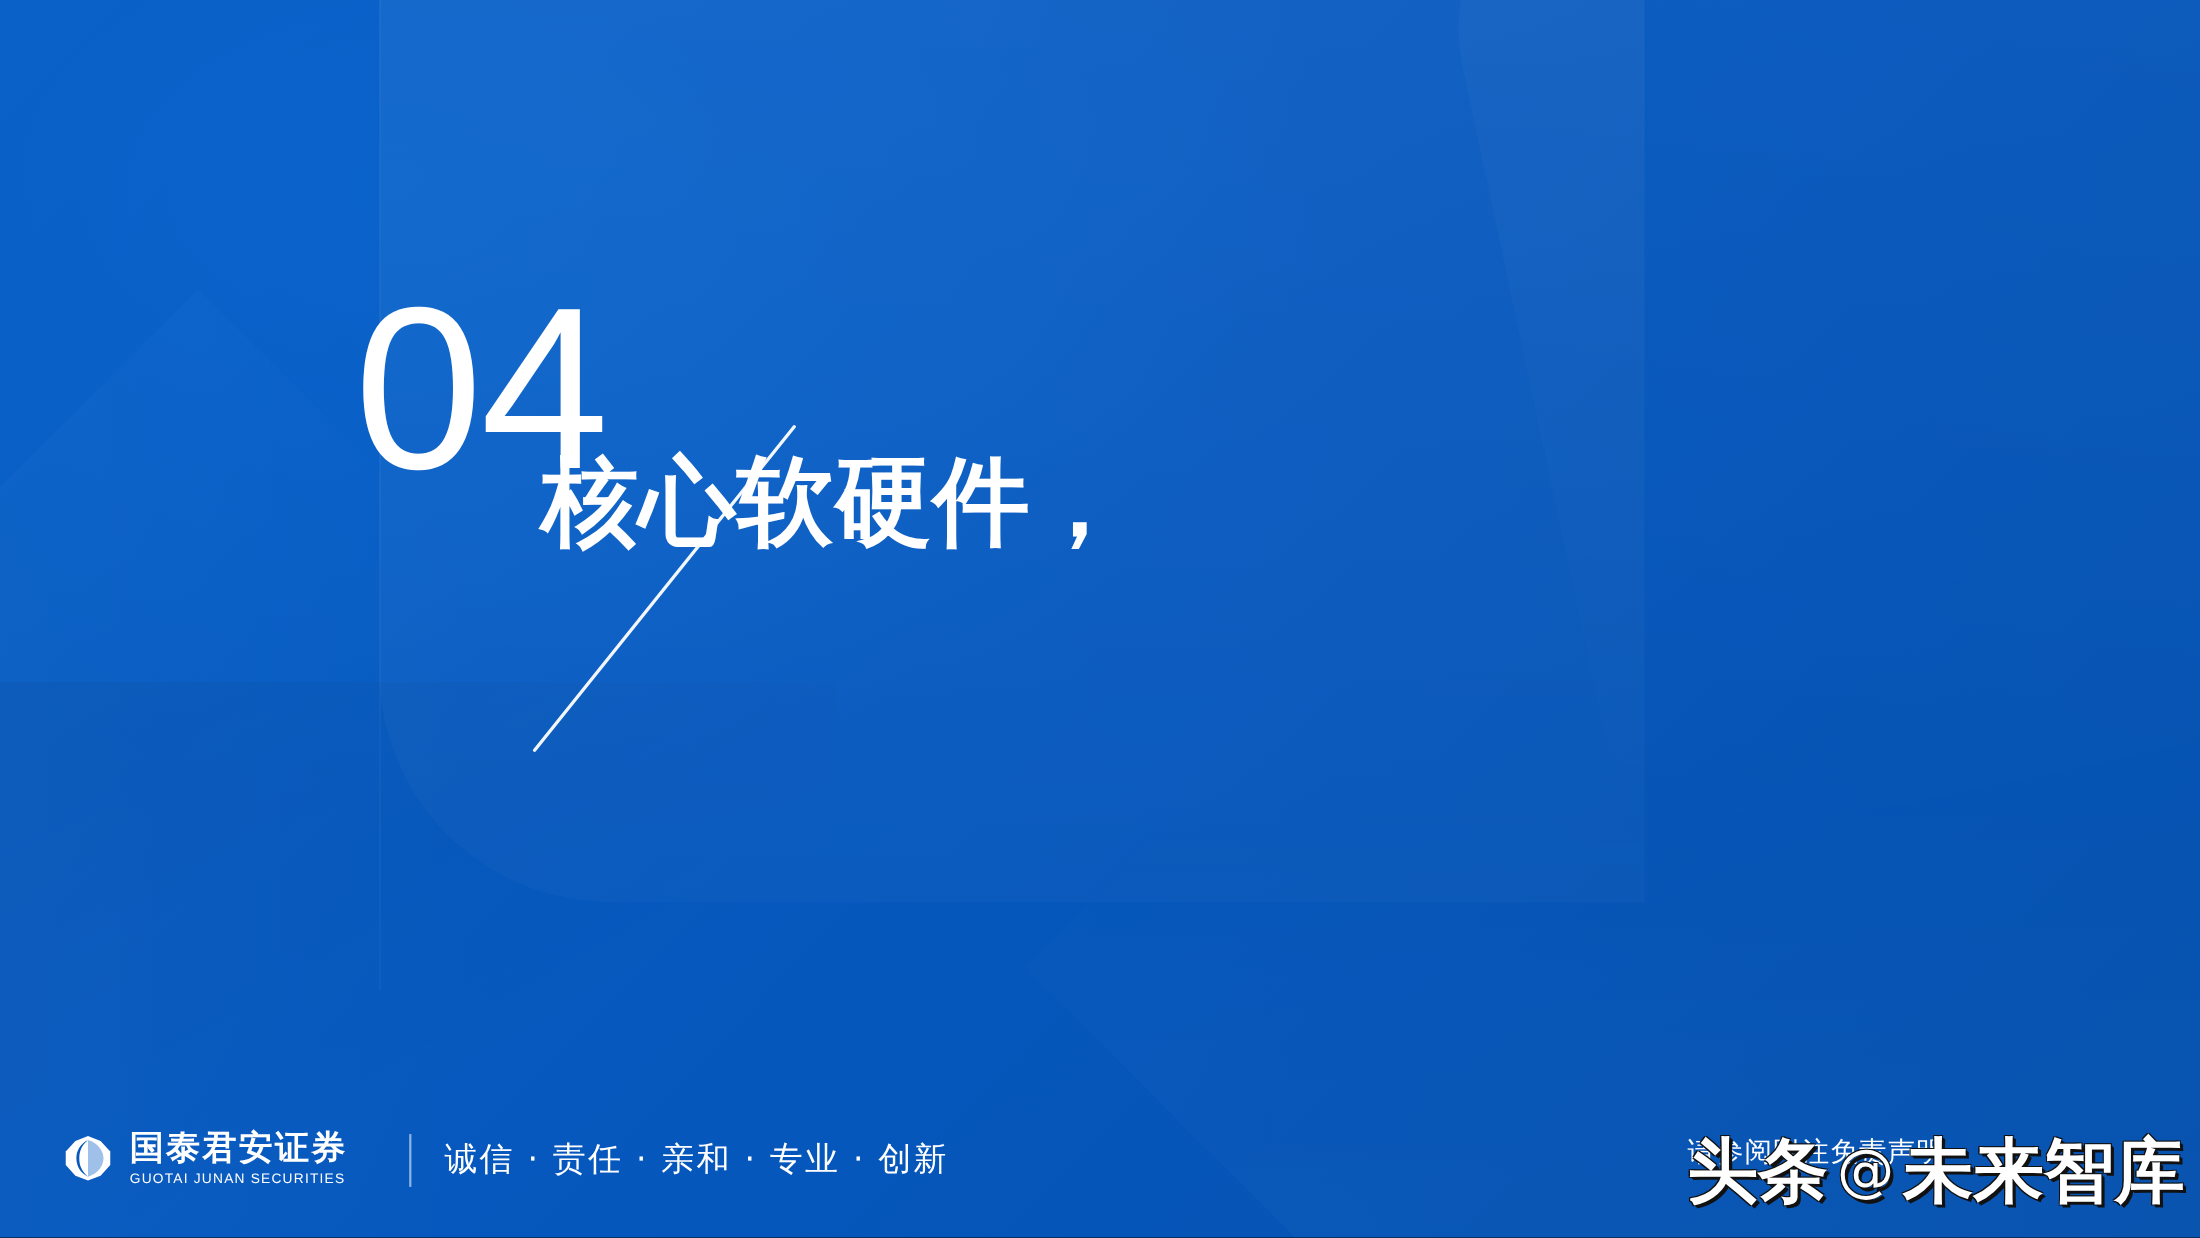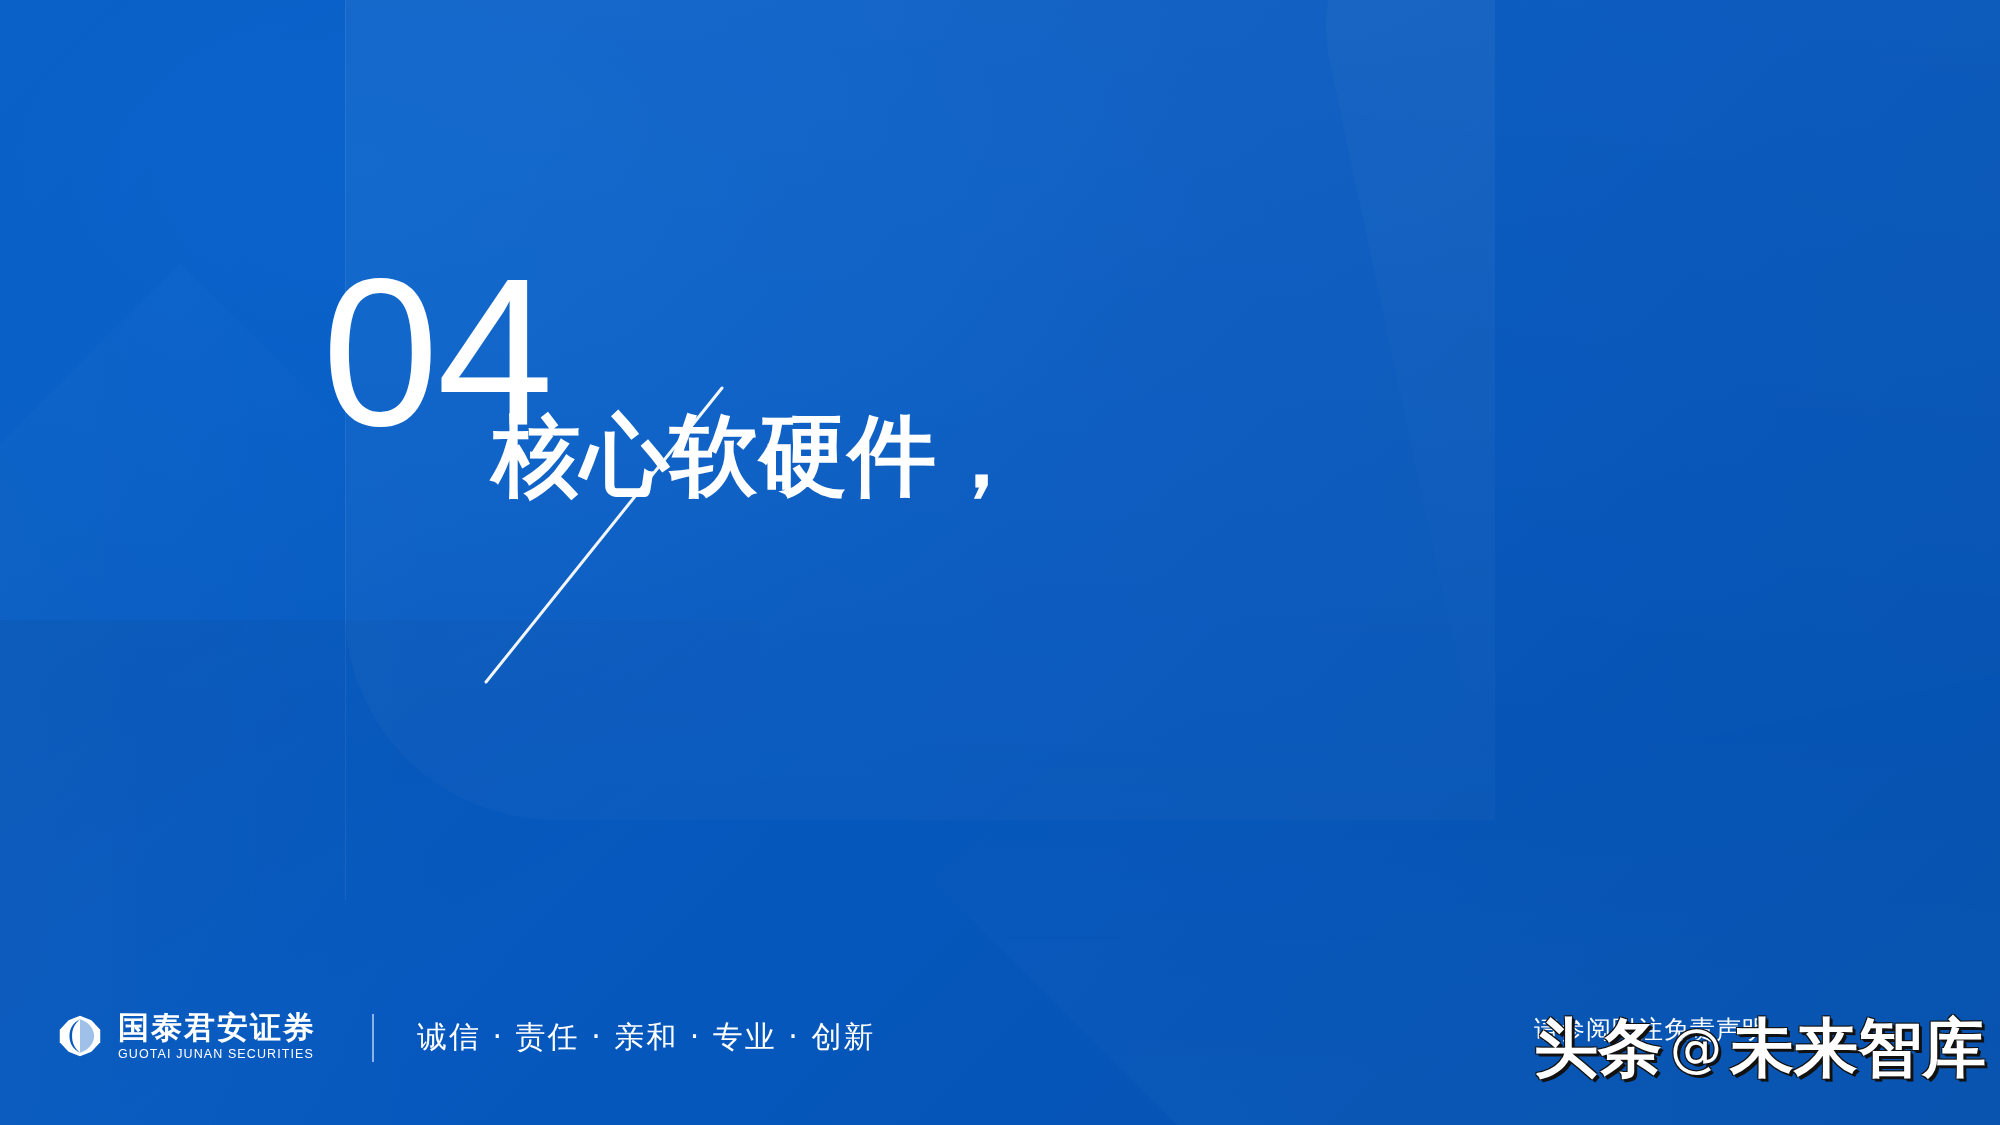--- a/index.html
+++ b/index.html
@@ -124,21 +124,21 @@
   }
   .title-line.indent {
     padding-left: 16px;
   }
 
   
   .footer {
     position: absolute;
     left: 0;
     right: 0;
-    bottom: 17px;
+    bottom: 0;
     height: 150px;
   }
   .brand {
     position: absolute;
     left: 58px;
     bottom: 48px;
     display: flex;
     align-items: center;
     gap: 16px;
   }
@@ -178,21 +178,20 @@
   }
   .tagline {
     position: absolute;
     left: 404px;
     bottom: 50px;
     font-size: 30px;
     color: #ffffff;
     letter-spacing: 2px;
     font-family: "DejaVu Sans", "Liberation Sans", sans-serif;
     white-space: nowrap;
-    margin-left: 13px;
   }
   .disclaimer {
     position: absolute;
     right: 232px;
     bottom: 62px;
     font-size: 25px;
     color: #ffffff;
     letter-spacing: 1px;
     font-family: "DejaVu Sans", "Liberation Sans", sans-serif;
     white-space: nowrap;

